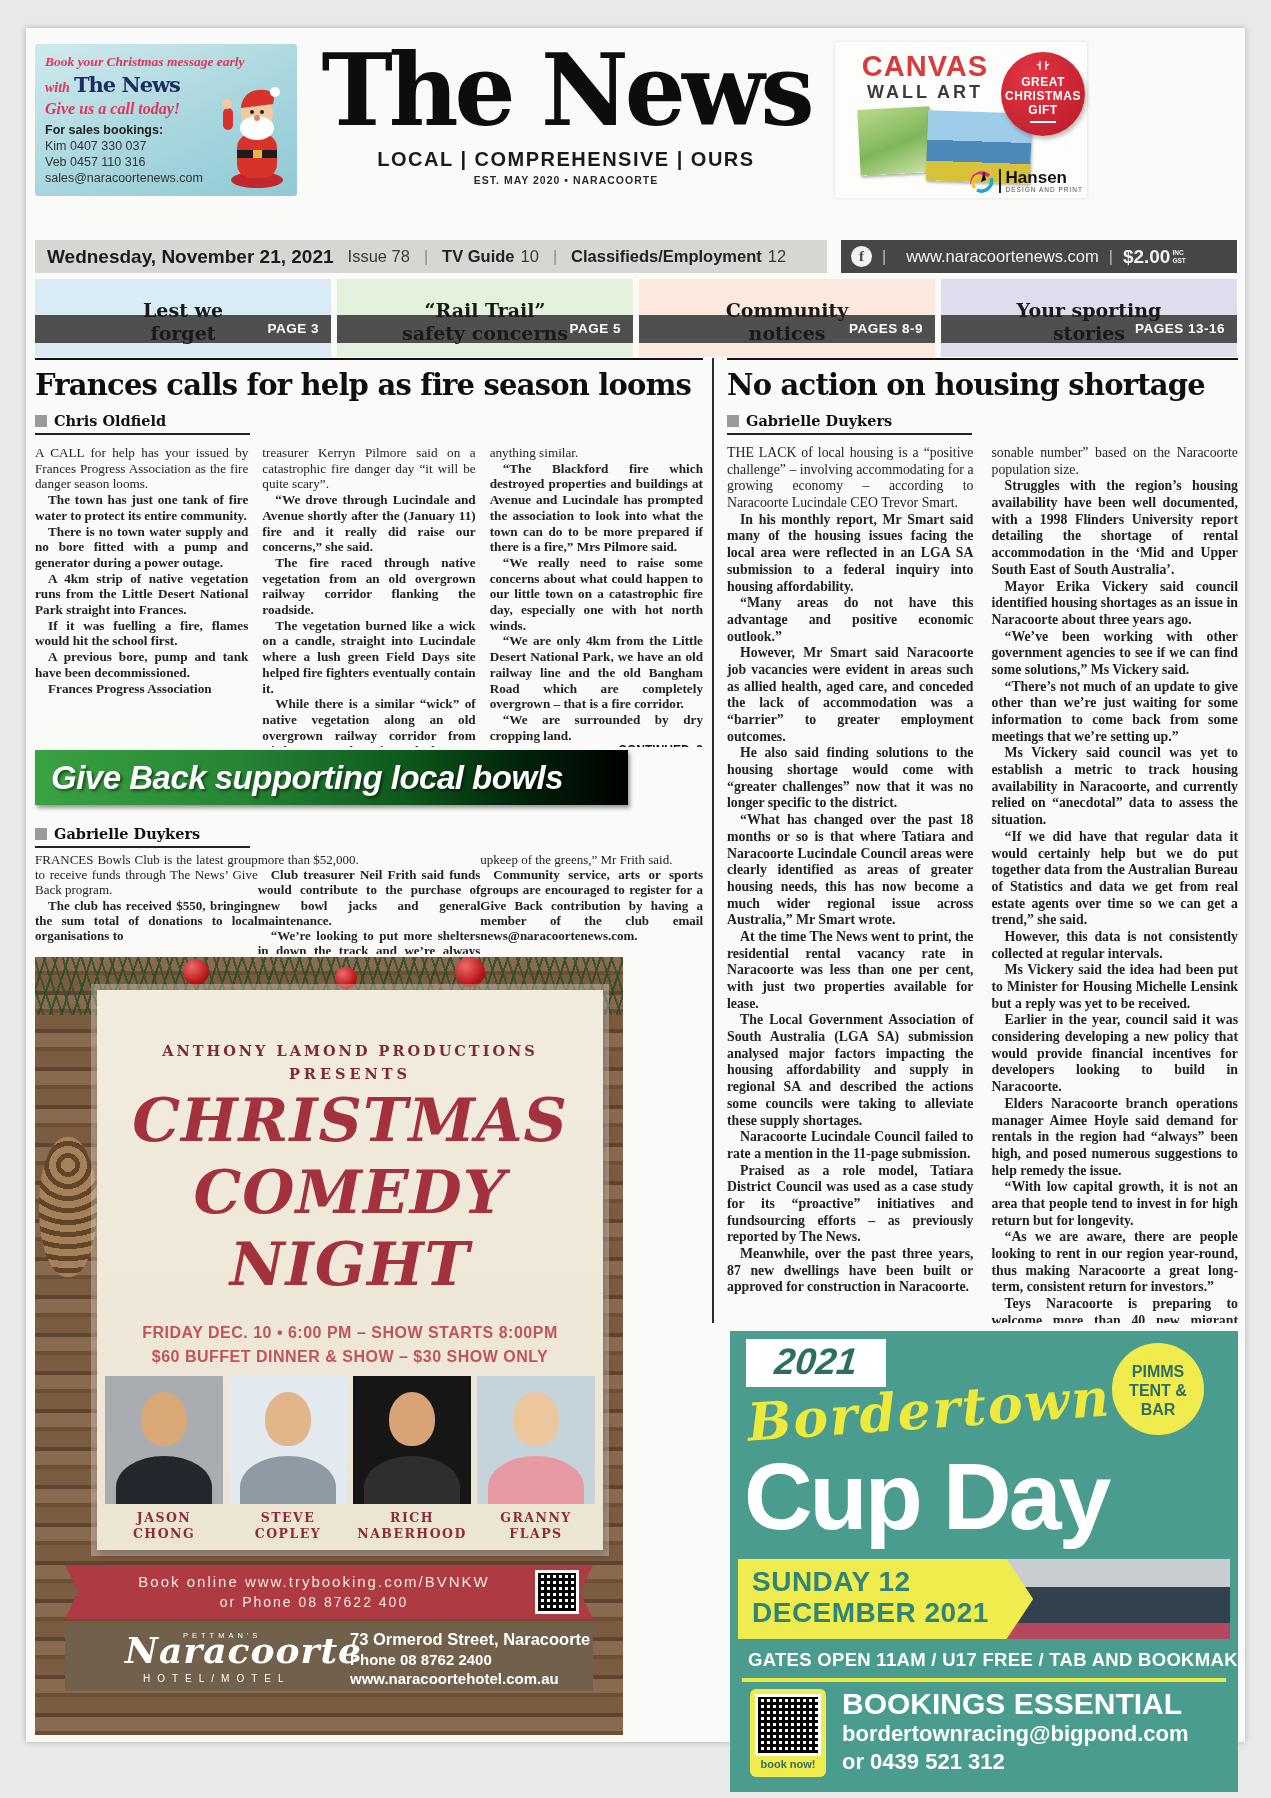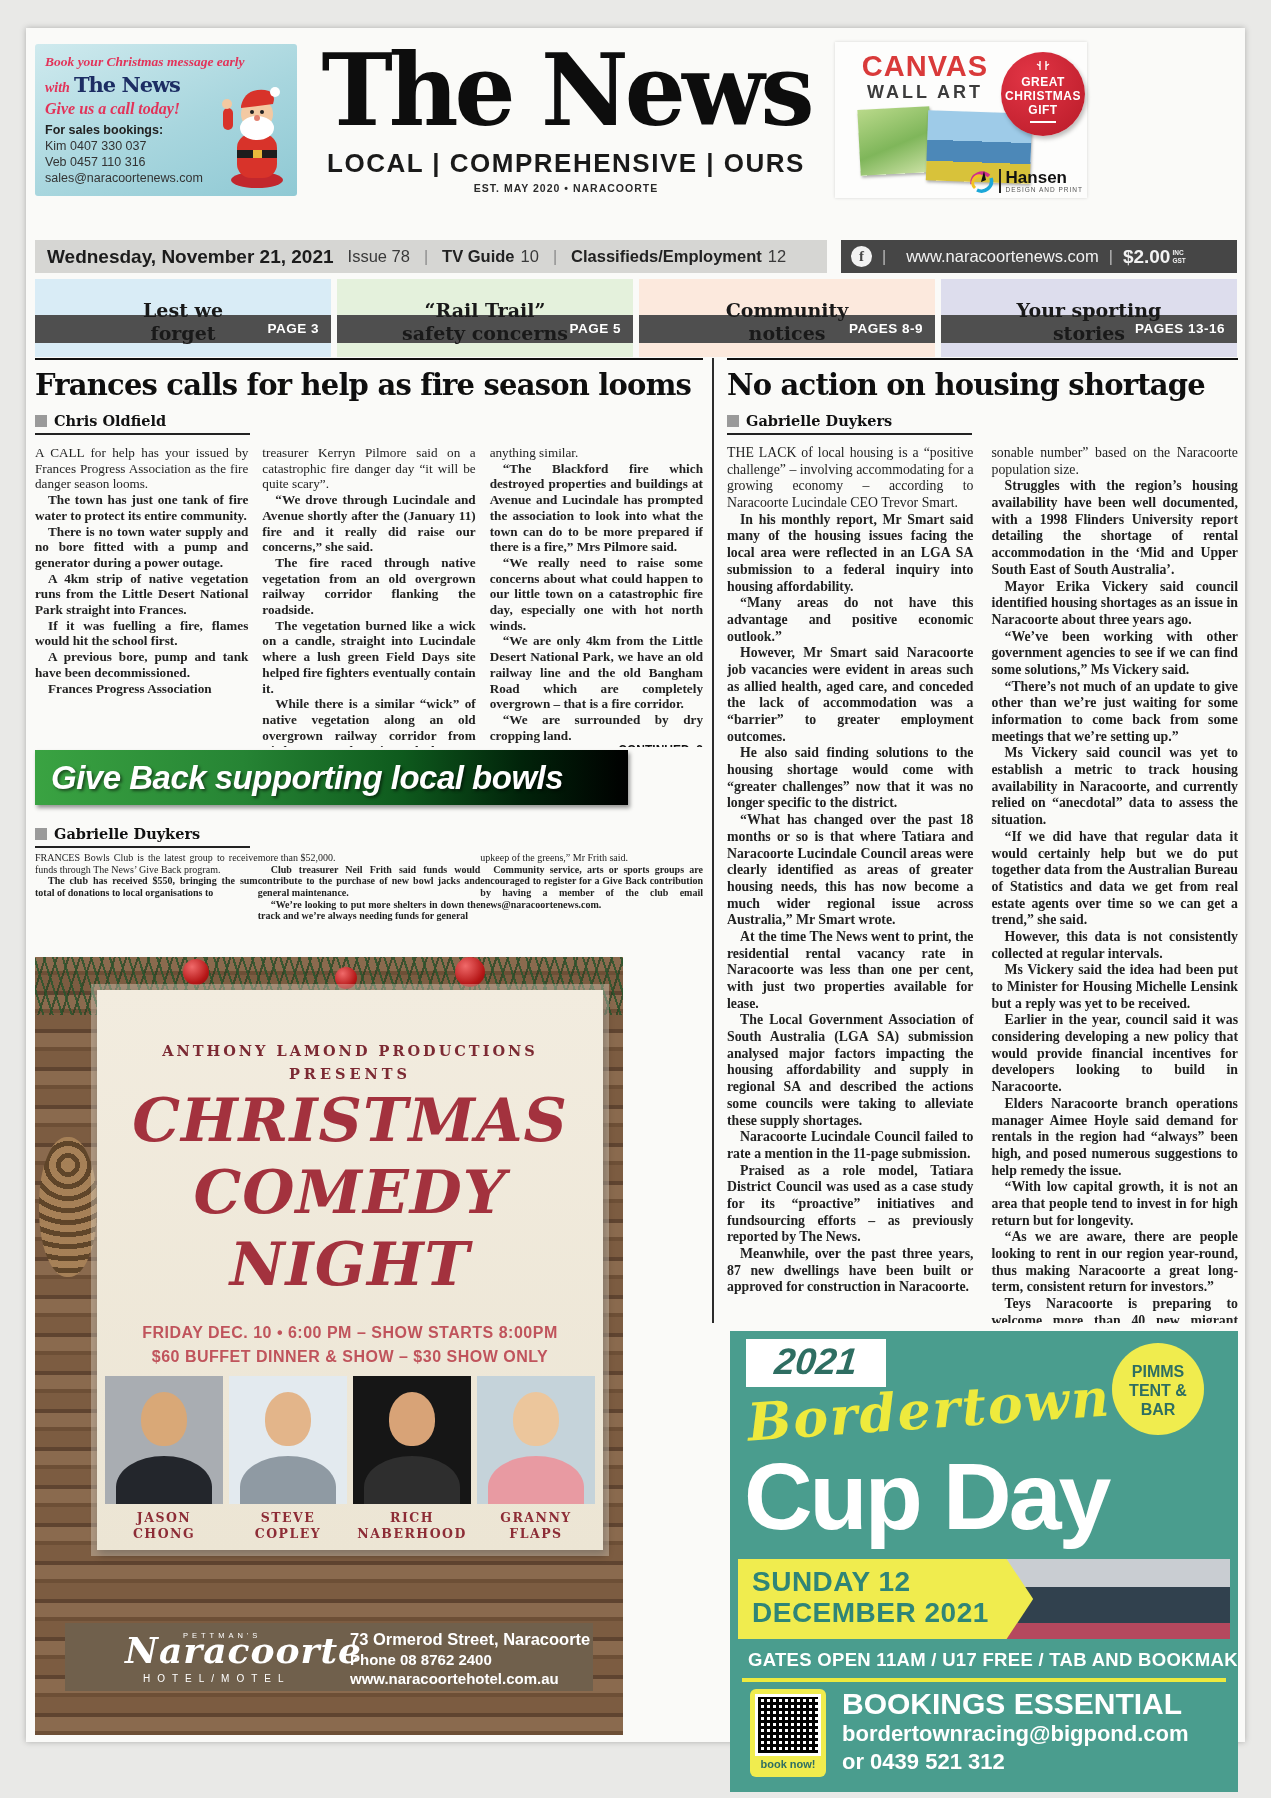--- a/index.html
+++ b/index.html
@@ -13,21 +13,21 @@
   .promo-l2 { margin-top:2px; }
   .promo-with { font-style:italic; font-weight:bold; color:#e23359; font-size:14px; }
   .promo-brand { font-family:"DejaVu Serif", serif; font-weight:900; color:#1c2d63; font-size:21px; letter-spacing:-1px; }
   .promo-l3 { font-style:italic; font-weight:bold; color:#e23359; font-size:16px; margin-top:3px; }
   .promo-l4 { font-family:"Liberation Sans", sans-serif; font-weight:bold; color:#222; font-size:12.5px; margin-top:5px; }
   .promo-ph { font-family:"Liberation Sans", sans-serif; color:#333; font-size:12.5px; margin-top:2px; }
   .santa { position:absolute; right:4px; bottom:4px; }
 
   .masthead { position:absolute; left:300px; top:36px; width:532px; text-align:center; }
   .mast-title { font-family:"DejaVu Serif", serif; font-weight:900; font-size:96px; line-height:1.15; letter-spacing:-4px; color:#0d0d0d; transform:scaleY(1.04); }
-  .mast-tag { font-family:"Liberation Sans", sans-serif; font-weight:900; font-size:26px; letter-spacing:1.5px; color:#1a1a1a; margin-top:2px; }
+  .mast-tag { font-family:"Liberation Sans", sans-serif; font-weight:900; font-size:20px; letter-spacing:1.5px; color:#1a1a1a; margin-top:2px; }
   .mast-est { font-family:"Liberation Sans", sans-serif; font-weight:bold; font-size:10.5px; letter-spacing:1px; color:#2a2a2a; margin-top:3px; }
 
   .canvas-ad { position:absolute; left:835px; top:42px; width:252px; height:156px; background:#fdfdfc; box-shadow:0 0 3px rgba(0,0,0,.15); }
   .cv-title { position:absolute; left:0; top:8px; width:180px; text-align:center; font-family:"Liberation Sans", sans-serif; font-weight:900; font-size:29px; letter-spacing:1px; color:#d93a3a; }
   .cv-sub { position:absolute; left:0; top:40px; width:180px; text-align:center; font-family:"Liberation Sans", sans-serif; font-weight:900; font-size:18px; letter-spacing:3px; color:#3c3c3c; }
   .cv-photo1 { position:absolute; left:24px; top:66px; width:72px; height:66px; transform:rotate(-3deg); background:linear-gradient(160deg,#b9d98a 0%,#7fb65a 55%,#cfe3a8 100%); box-shadow:1px 2px 3px rgba(0,0,0,.3); }
   .cv-photo2 { position:absolute; left:92px; top:70px; width:104px; height:70px; transform:rotate(2deg); background:linear-gradient(180deg,#9ecbe8 0 42%,#4c88b8 42% 72%,#d8c23a 72% 100%); box-shadow:1px 2px 3px rgba(0,0,0,.3); }
   .cv-badge { position:absolute; right:2px; top:10px; width:84px; height:84px; border-radius:50%; background:radial-gradient(circle at 35% 30%,#e23545,#b81a28); color:#fff; text-align:center; font-family:"Liberation Sans", sans-serif; font-weight:900; padding-top:16px; box-shadow:2px 3px 4px rgba(0,0,0,.25); }
   .cv-badge div { font-size:12px; line-height:1.15; letter-spacing:.5px; }
   .cv-badge .dash { width:26px; height:2px; background:#fff; margin:4px auto 0; }
@@ -69,21 +69,21 @@
   .cols p + p { text-indent:13px;font-weight:bold; }
   .fire-cols { position:absolute; left:35px; top:445px; width:668px; height:302px; gap:14px; font-size:13.2px; line-height:1.19; }
   .housing-cols { position:absolute; left:727px; top:445px; width:511px; height:878px; gap:18px; font-size:13.8px; line-height:1.21; }
   .continued { text-align:right; font-family:"Liberation Sans", sans-serif; font-weight:bold; font-size:12px; color:#111; }
   .divider { position:absolute; left:712px; top:358px; width:1.5px; height:965px; background:#2c2c2c; }
 
   
   .giveback { position:absolute; left:35px; top:750px; width:593px; height:55px; background:linear-gradient(90deg,#3aa342 0%,#268434 35%,#0e5a1d 62%,#01230a 82%,#000 100%); display:flex; align-items:center; box-shadow:2px 3px 4px rgba(0,0,0,.4); }
   .giveback span { font-family:"Liberation Sans", sans-serif; font-weight:900; font-style:italic; font-size:33px; color:#fff; padding-left:16px; letter-spacing:-.5px; text-shadow:2px 2px 3px rgba(0,0,0,.5); white-space:nowrap; }
   .bowls-byline { position:absolute; left:35px; top:815px; }
-  .bowls-cols { position:absolute; left:35px; top:852px; width:668px; height:102px; font-size:10px; line-height:1.17; }
+  .bowls-cols { position:absolute; left:35px; top:852px; width:668px; height:102px; font-size:13px; line-height:1.17; }
 
   
   .comedy { position:absolute; left:35px; top:957px; width:588px; height:778px; background:repeating-linear-gradient(180deg,#8a6a4e 0 14px,#6d4f36 14px 18px,#7c5c41 18px 34px,#5f4430 34px 38px); overflow:hidden; }
   .needles { position:absolute; left:0; top:0; width:100%; height:58px; background:repeating-linear-gradient(72deg,rgba(42,84,44,0) 0 7px,rgba(42,84,44,.85) 7px 9px), repeating-linear-gradient(108deg,rgba(30,66,32,0) 0 9px,rgba(30,66,32,.7) 9px 11px); }
   .berry { position:absolute; border-radius:50%; background:radial-gradient(circle at 35% 30%,#f06a6a,#b51616 65%,#7e0d0d); }
   .pinecone { position:absolute; left:4px; top:180px; width:58px; height:140px; border-radius:48%; background:repeating-radial-gradient(circle at 50% 20%,#a88258 0 7px,#5e4428 7px 12px); opacity:.95; }
   .comedy-card { position:absolute; left:62px; top:33px; width:506px; height:560px; background:linear-gradient(180deg,#f2ecdf,#ece5d4); box-shadow:0 0 0 6px rgba(240,235,222,.35), 2px 4px 8px rgba(0,0,0,.45); text-align:center; }
   .presents1 { position:absolute; top:52px; width:100%; font-family:"DejaVu Serif", serif; font-weight:bold; font-size:14.5px; letter-spacing:3px; color:#7c2a33; }
   .presents2 { position:absolute; top:75px; width:100%; font-family:"DejaVu Serif", serif; font-weight:bold; font-size:14.5px; letter-spacing:4px; color:#7c2a33; }
   .ctitle { position:absolute; width:100%; font-family:"DejaVu Serif", serif; font-style:italic; font-weight:bold; font-size:60px; line-height:1; color:#a3323e; letter-spacing:1px; }
@@ -368,20 +368,27 @@
         <div class="photo" style="--bg:#c5d3da;--skin:#ecc69c;--suit:#e89aa2;"></div>
       </div>
       <div class="names">
         <div class="cname"><span>JASON</span><br><span>CHONG</span></div>
         <div class="cname"><span>STEVE</span><br><span>COPLEY</span></div>
         <div class="cname"><span>RICH</span><br><span>NABERHOOD</span></div>
         <div class="cname"><span>GRANNY</span><br><span>FLAPS</span></div>
       </div>
     </div>
 
+    <div class="ribbon">
+      <div class="r1">Book online www.trybooking.com/BVNKW</div>
+      <div class="r2">or Phone 08 87622 400</div>
+      <div class="ribbon-qr">
+          <div class="qr"></div>
+        </div>
+    </div>
 
     <div class="hotelbar">
       <div class="hotel-pre">PETTMAN'S</div>
       <div class="hotel-name">Naracoorte</div>
       <div class="hotel-sub">HOTEL/MOTEL</div>
       <div class="hotel-info">
         <div class="hi1">73 Ormerod Street, Naracoorte</div>
         <div class="hi2">Phone 08 8762 2400</div>
         <div class="hi3">www.naracoortehotel.com.au</div>
       </div>

